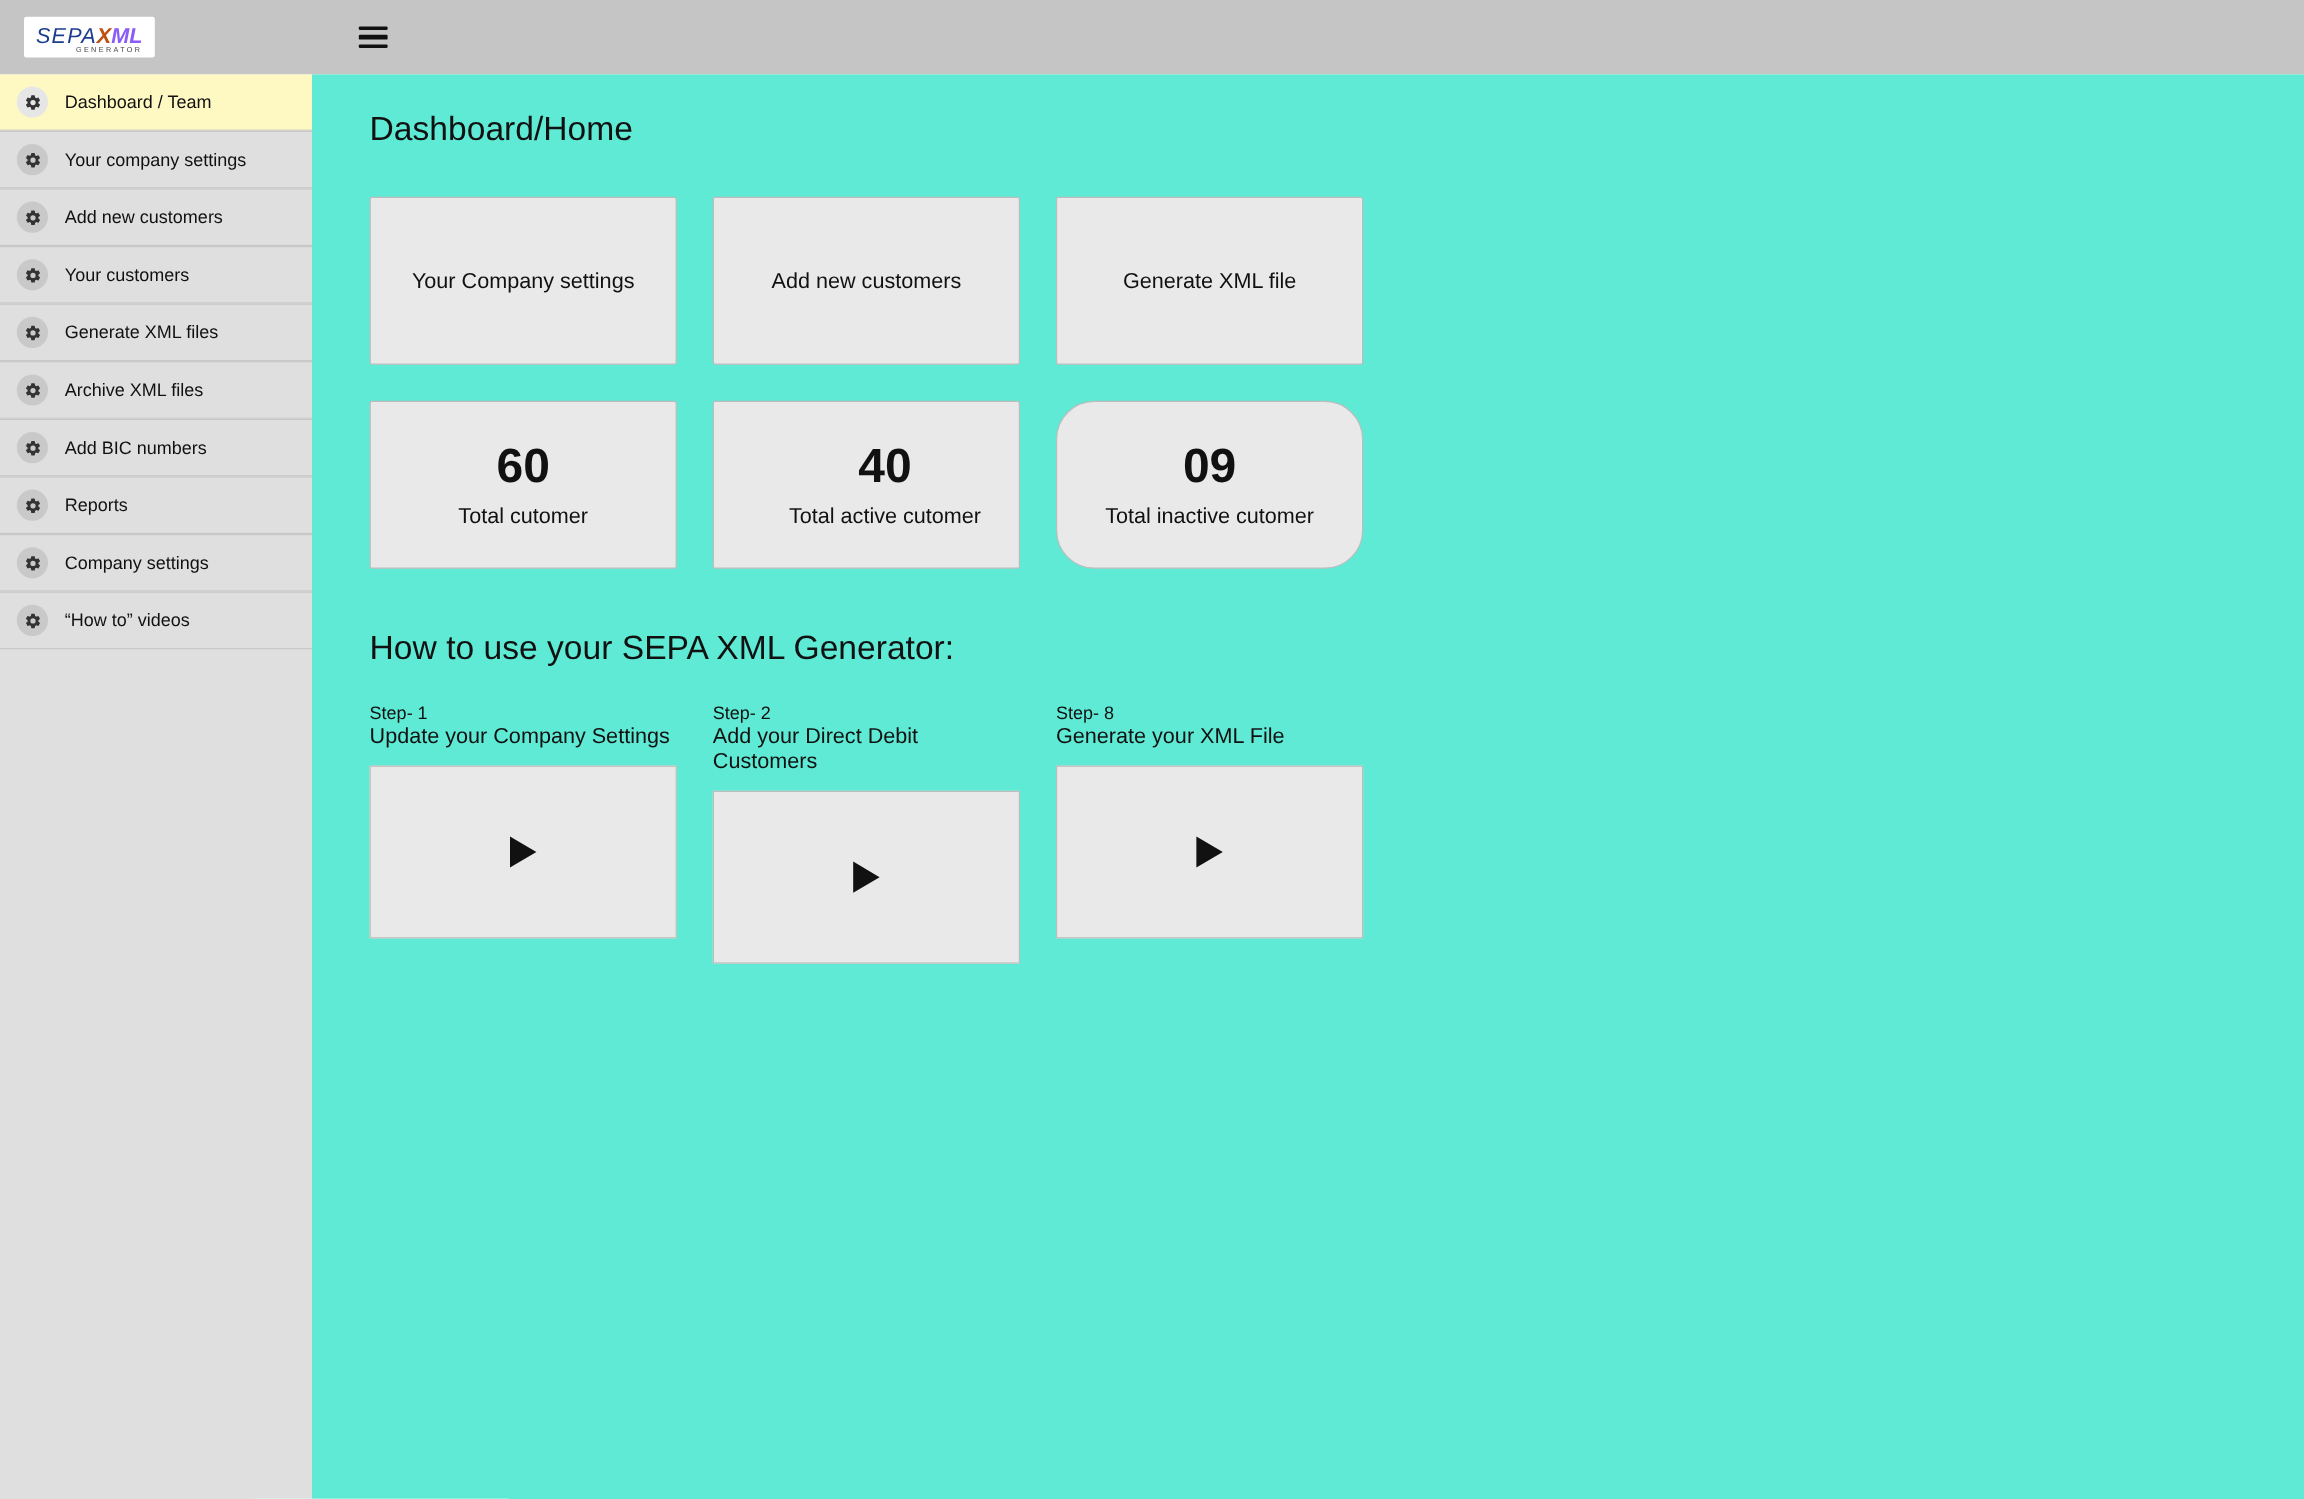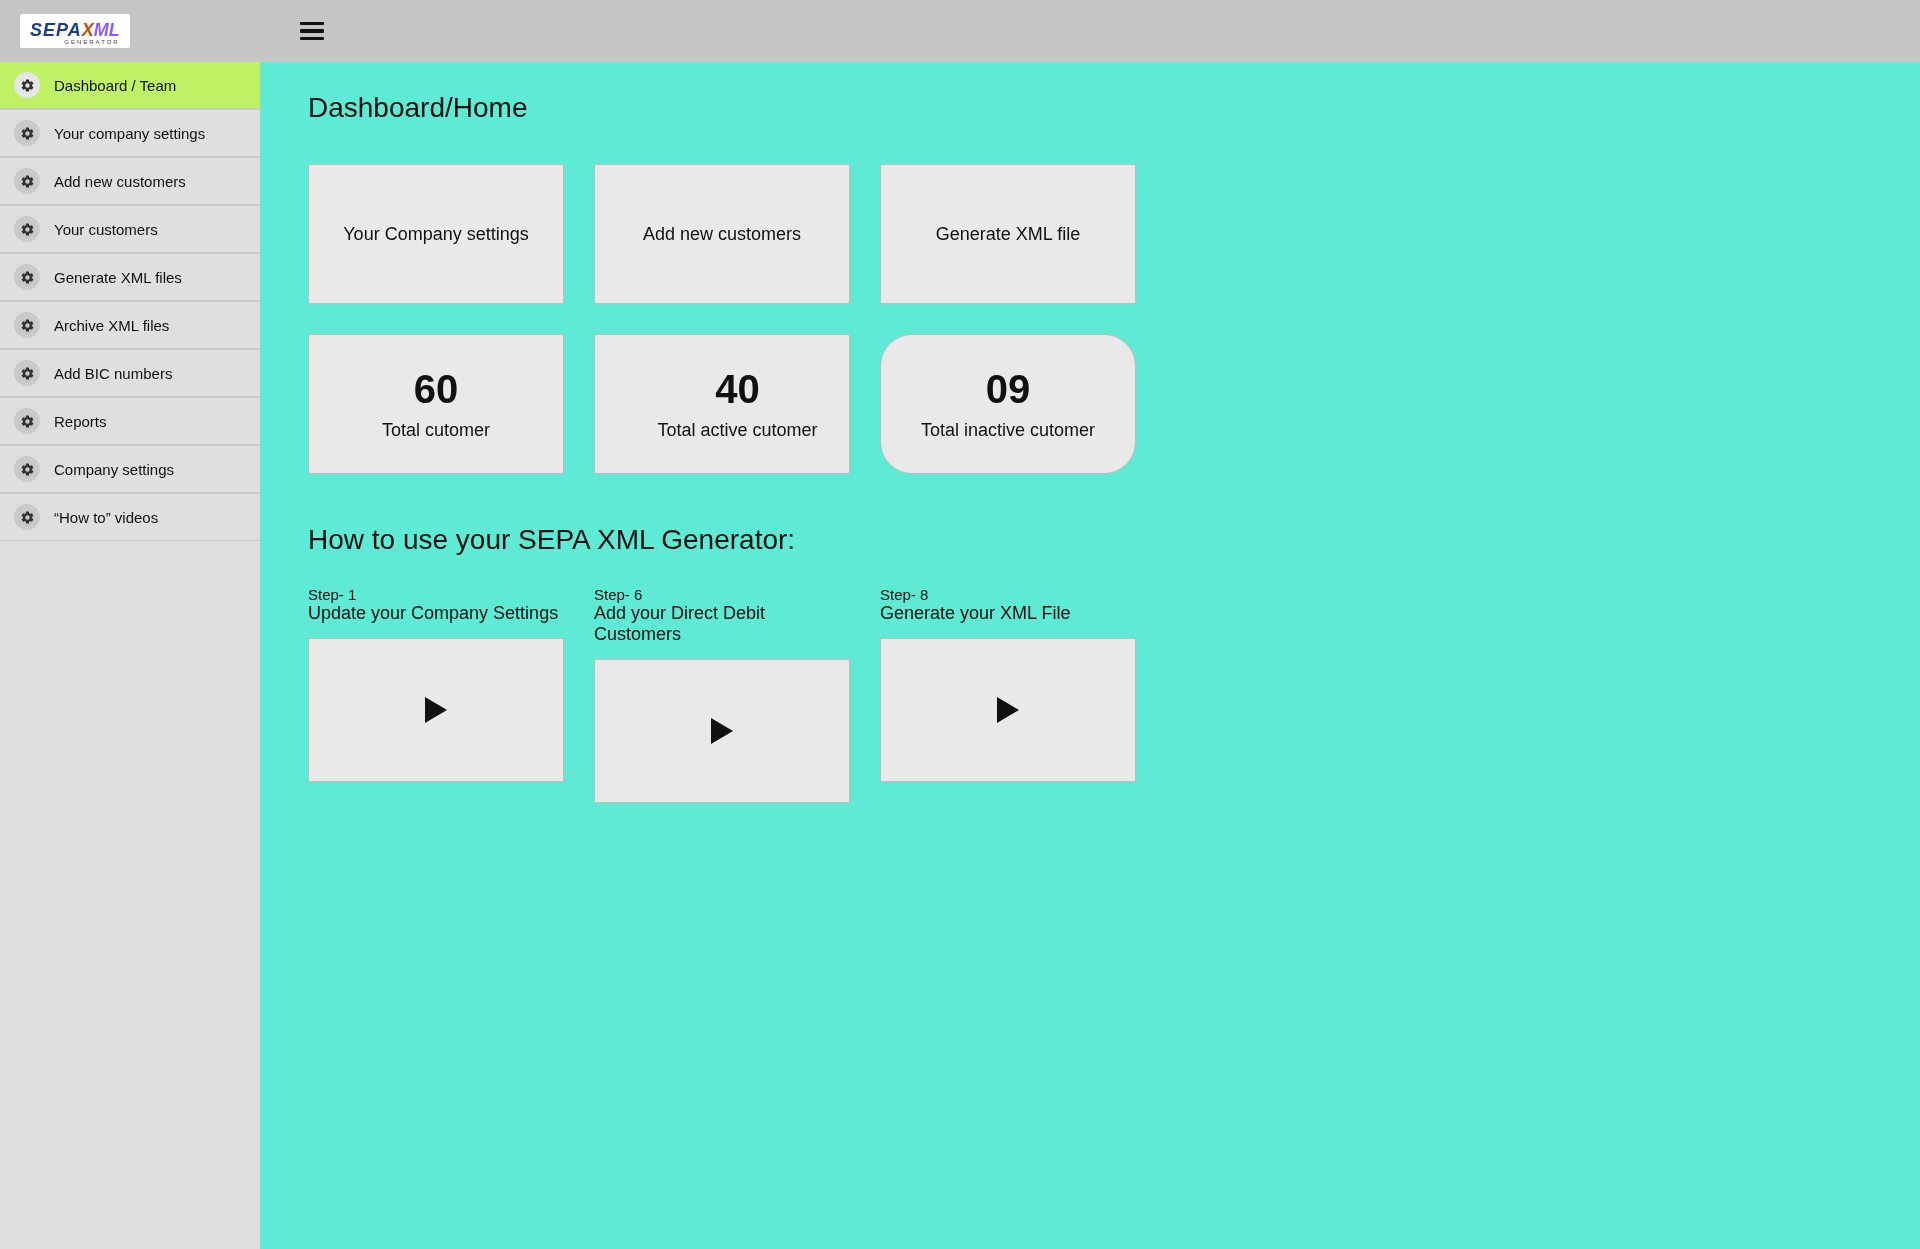--- a/index.html
+++ b/index.html
@@ -23,21 +23,21 @@
     .logo-box {
       background: #ffffff;
       padding: 6px 10px;
       display: inline-flex;
       align-items: baseline;
       border-radius: 2px;
       height: 34px;
     }
     .logo-sepa {
       color: #1a3d8f;
-      font-weight: 700;
+      font-weight: 400;
       font-size: 18px;
       letter-spacing: 1px;
       font-style: italic;
     }
     .logo-x {
       color: #c05010;
       font-weight: 900;
       font-size: 18px;
       font-style: italic;
     }
@@ -89,21 +89,21 @@
       padding: 10px 14px;
       border-bottom: 1px solid #c8c8c8;
       border-top: 1px solid #c8c8c8;
       font-size: 15px;
       cursor: pointer;
       gap: 14px;
       background: #dfdfdf;
     }
     .side-item:first-child { border-top: none; }
     .side-item.active {
-      background: #bef264;
+      background: #fef9c3;
     }
     .gear-circle {
       width: 26px;
       height: 26px;
       border-radius: 50%;
       background: #c9c9c9;
       display: flex;
       align-items: center;
       justify-content: center;
       flex-shrink: 0;
@@ -331,21 +331,21 @@
 
     <div class="step-row" id="steps">
         <div class="step-col">
           <div class="step-label">Step- 1</div>
           <div class="step-desc">Update your Company Settings</div>
           <div class="video-box">
             <div class="play-triangle"></div>
           </div>
         </div>
         <div class="step-col">
-          <div class="step-label">Step- 6</div>
+          <div class="step-label">Step- 2</div>
           <div class="step-desc">Add your Direct Debit Customers</div>
           <div class="video-box">
             <div class="play-triangle"></div>
           </div>
         </div>
         <div class="step-col">
           <div class="step-label">Step- 8</div>
           <div class="step-desc">Generate your XML File</div>
           <div class="video-box">
             <div class="play-triangle"></div>

